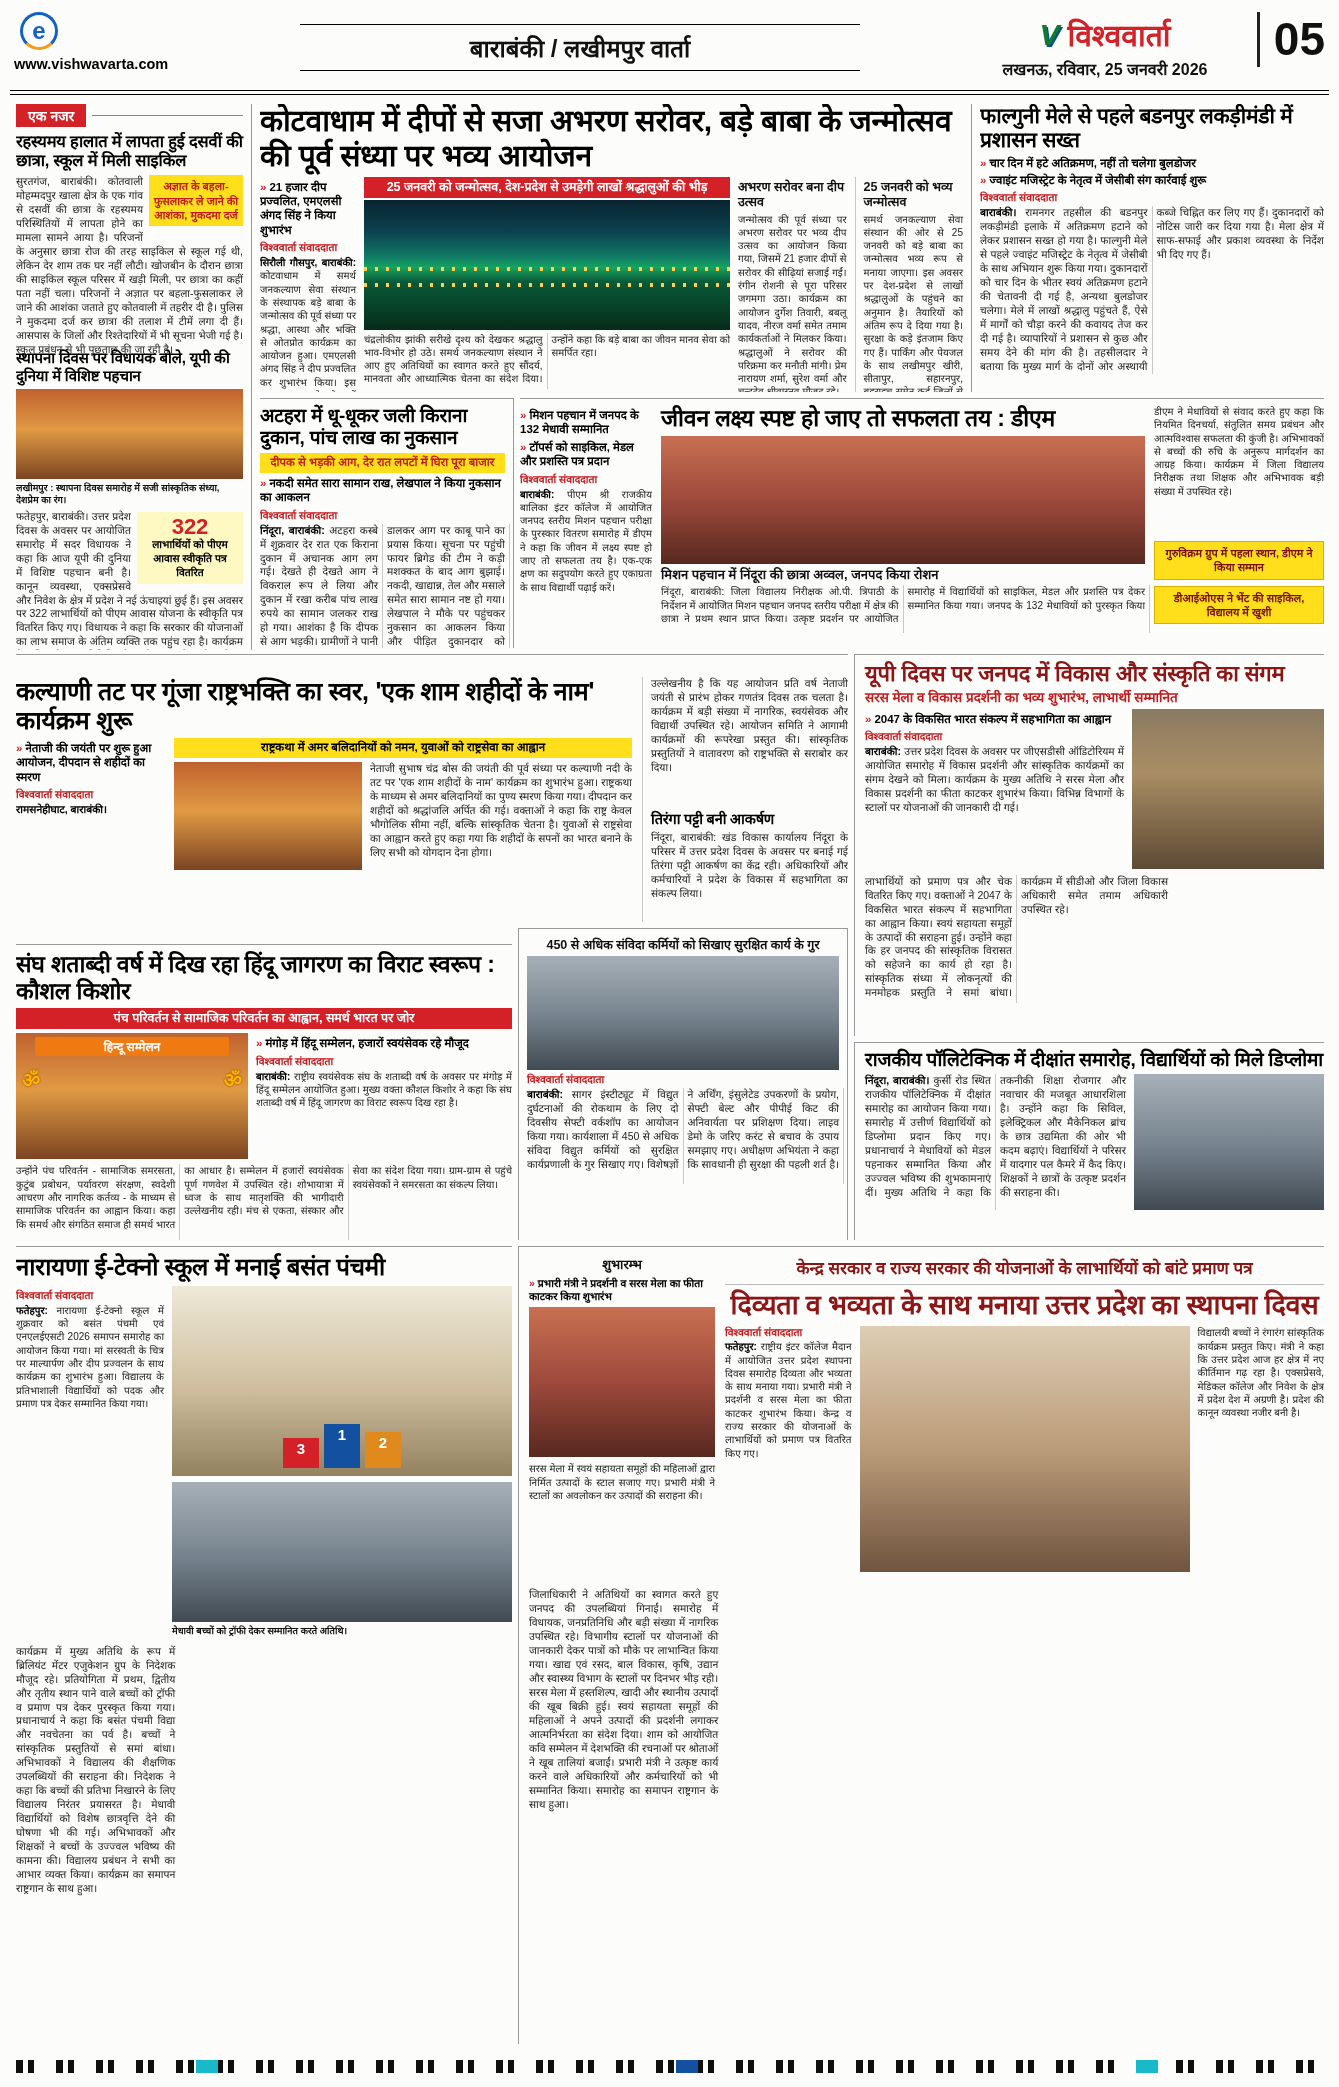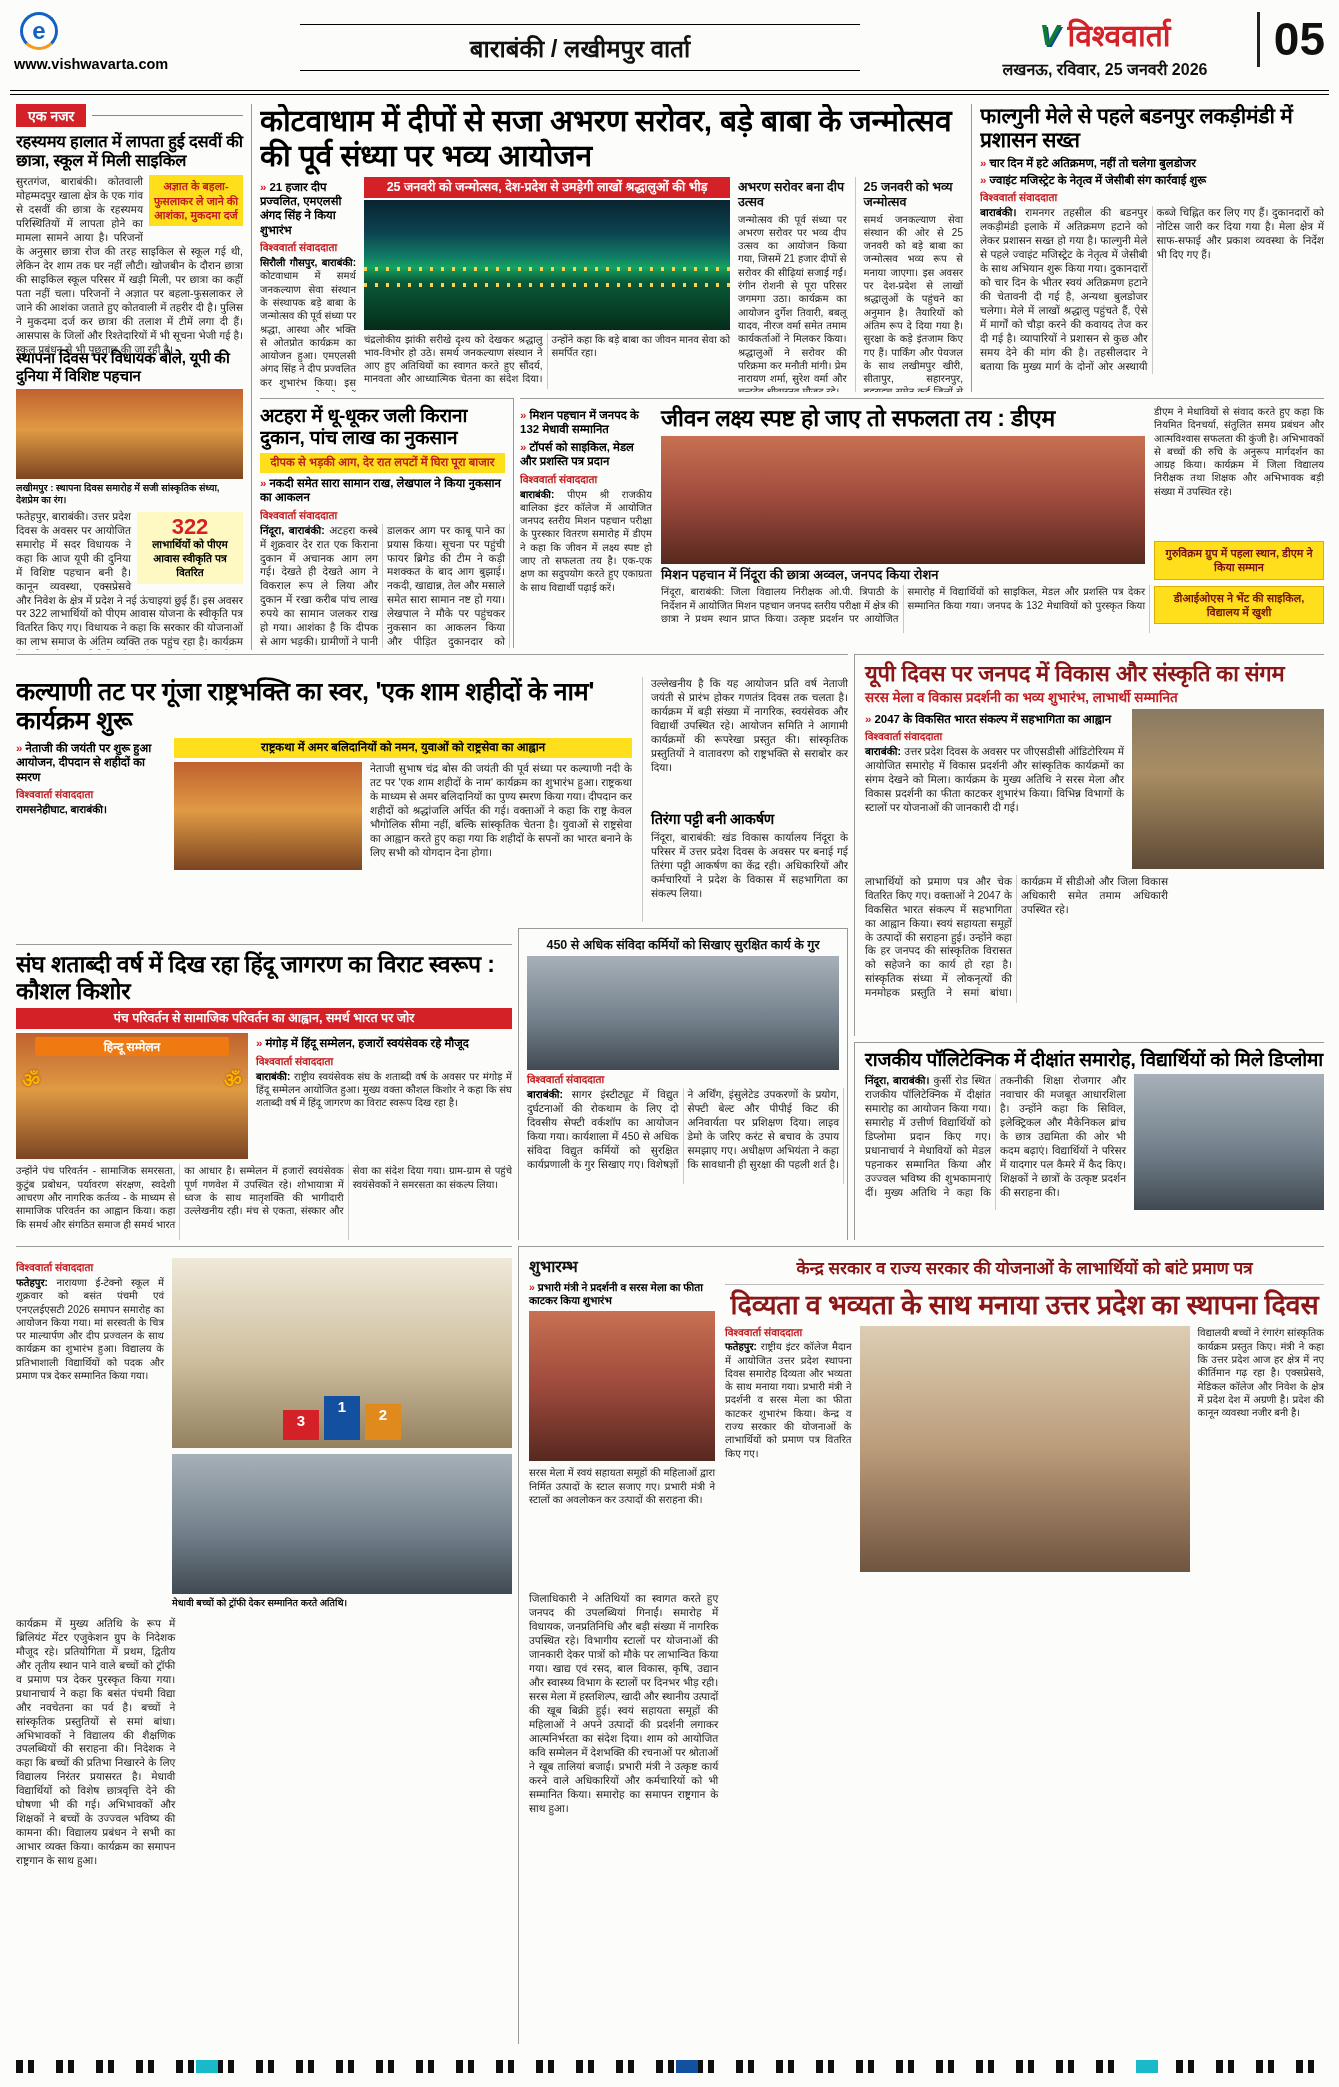--- a/index.html
+++ b/index.html
@@ -61,21 +61,21 @@
   .jeevan-grid{display:grid;grid-template-columns:132px 1fr 170px;gap:9px;height:236px}
   .kalyani-grid{display:grid;grid-template-columns:1fr 206px;gap:10px;height:100%}
   .kalyani-left-grid{display:grid;grid-template-columns:150px 1fr;gap:8px;margin-top:3px}
   .updivas-grid{display:grid;grid-template-columns:1fr 192px;gap:8px;margin-top:3px}
   .sangh-row{display:grid;grid-template-columns:232px 1fr;gap:8px;margin-top:4px}
   .poly-grid{display:grid;grid-template-columns:1fr 190px;gap:8px;margin-top:3px}
   .nara-grid{display:grid;grid-template-columns:148px 1fr;gap:8px;margin-top:5px}
   .div-top{display:grid;grid-template-columns:186px 1fr;gap:10px}
   .div-mid{display:grid;grid-template-columns:1fr 330px 1fr;gap:8px;margin-top:5px}
   .cert-strip{color:#8c1515;font-weight:bold;font-size:17px;text-align:center;padding:3px 0 5px;border-bottom:1px solid #bbb}
-  .shub-head{font-size:16px;font-weight:bold;margin:2px 0 4px}
+  .shub-head{font-size:13px;font-weight:bold;text-align:center;margin:2px 0 4px}
   
   #blk-eknazar{left:16px;top:104px;width:236px;height:546px;border-right:1px solid #999;padding-right:8px}
   #blk-kotwa{left:260px;top:104px;width:712px;height:288px;border-right:1px solid #999;padding-right:8px}
   #blk-falguni{left:980px;top:104px;width:344px;height:288px}
   #blk-athara{left:260px;top:398px;width:254px;height:250px;border-top:1px solid #999;border-right:1px solid #999;padding:6px 8px 0 0}
   #blk-jeevan{left:520px;top:398px;width:804px;height:250px;border-top:1px solid #999;padding-top:6px}
   #blk-kalyani{left:16px;top:654px;width:832px;height:268px;border-top:1px solid #999;padding-top:22px}
   #blk-updivas{left:854px;top:654px;width:470px;height:382px;border-top:1px solid #999;border-left:1px solid #999;padding:6px 0 0 10px}
   #blk-sangh{left:16px;top:944px;width:496px;height:296px;border-top:1px solid #999;padding-top:6px}
   #blk-vidyut{left:518px;top:928px;width:330px;height:312px;border:solid #999;border-width:1px 1px 0 1px;padding:6px 8px 0 8px}
@@ -286,20 +286,21 @@
     <div class="poly-grid">
       <div class="body-text cols2" style="height:136px">
         <span class="place">निंदूरा, बाराबंकी।</span>
         <span>कुर्सी रोड स्थित राजकीय पॉलिटेक्निक में दीक्षांत समारोह का आयोजन किया गया। समारोह में उत्तीर्ण विद्यार्थियों को डिप्लोमा प्रदान किए गए। प्रधानाचार्य ने मेधावियों को मेडल पहनाकर सम्मानित किया और उज्ज्वल भविष्य की शुभकामनाएं दीं। मुख्य अतिथि ने कहा कि तकनीकी शिक्षा रोजगार और नवाचार की मजबूत आधारशिला है। उन्होंने कहा कि सिविल, इलेक्ट्रिकल और मैकेनिकल ब्रांच के छात्र उद्यमिता की ओर भी कदम बढ़ाएं। विद्यार्थियों ने परिसर में यादगार पल कैमरे में कैद किए। शिक्षकों ने छात्रों के उत्कृष्ट प्रदर्शन की सराहना की।</span>
       </div>
       <div class="photo ph-group" style="height:136px"></div>
     </div>
   </section>
 
   <section class="blk" id="blk-narayana">
+    <h2 class="hl" style="font-size:24px">नारायणा ई-टेक्नो स्कूल में मनाई बसंत पंचमी</h2>
     <div class="nara-grid">
       <div>
         <p class="byline">विश्ववार्ता संवाददाता</p>
         <div class="body-text" style="font-size:10px">
           <span class="place">फतेहपुर:</span>
           <span>नारायणा ई-टेक्नो स्कूल में शुक्रवार को बसंत पंचमी एवं एनएलईएसटी 2026 समापन समारोह का आयोजन किया गया। मां सरस्वती के चित्र पर माल्यार्पण और दीप प्रज्वलन के साथ कार्यक्रम का शुभारंभ हुआ। विद्यालय के प्रतिभाशाली विद्यार्थियों को पदक और प्रमाण पत्र देकर सम्मानित किया गया।</span>
         </div>
       </div>
       <div>
         <div class="photo ph-school" style="height:190px">

